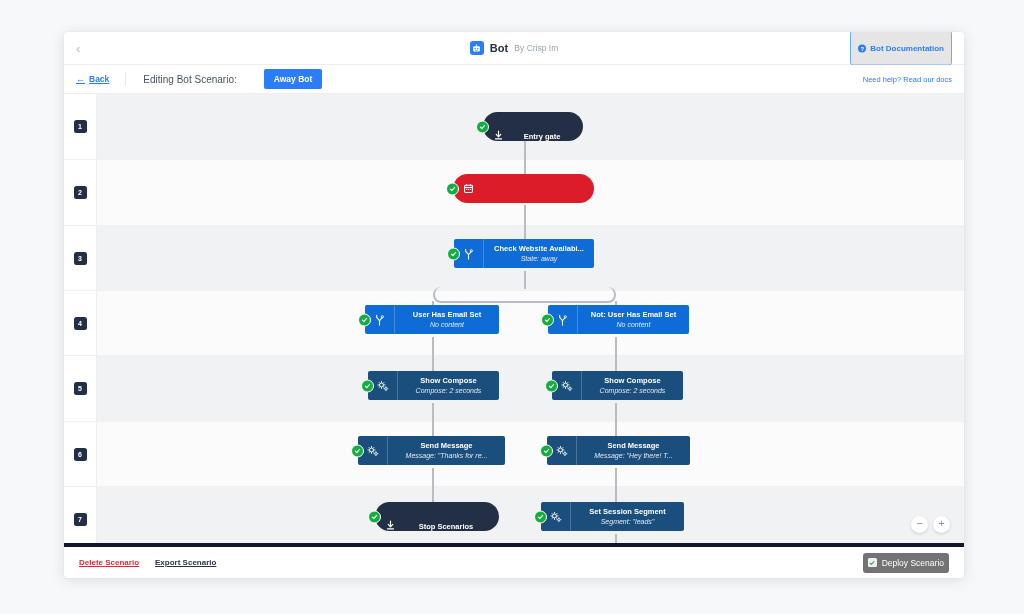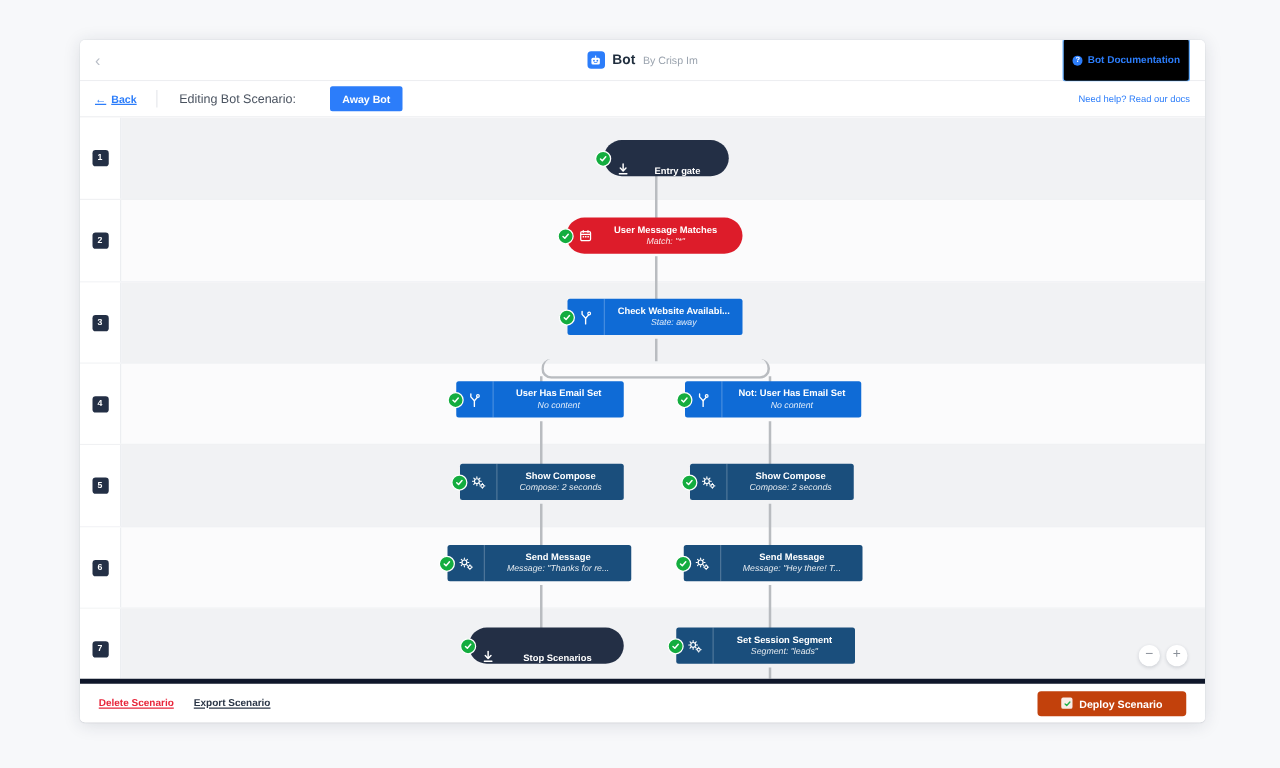--- a/index.html
+++ b/index.html
@@ -57,21 +57,21 @@
   }
   .app-sub {
     font-size: 8.5px; color: #9aa3ae;
   }
   .doc-btn {
     position: absolute; right: 12px; top: 50%;
     transform: translateY(-50%);
     height: 35px;
     border: 1px solid #66aefd;
     border-radius: 3px;
-    background: #000000;
+    background: #e5e5e5;
     color: #2c7dfa;
     font-size: 8px; font-weight: bold;
     display: inline-flex; align-items: center; gap: 4px;
     padding: 0 7px;
     cursor: pointer;
   }
   .q-icon {
     width: 8px; height: 8px; border-radius: 50%;
     background: #2c7dfa; color: #fff;
     font-size: 6px; font-weight: bold; line-height: 8px;
@@ -246,23 +246,23 @@
     text-decoration: underline; cursor: pointer;
     margin-right: 16px;
   }
   .neutral-link {
     color: #2b3647; font-size: 8px; font-weight: bold;
     text-decoration: underline; cursor: pointer;
   }
   .deploy-btn {
     position: absolute; right: 15px; top: 50%;
     transform: translateY(-50%);
-    background: #c2410c; color: #fff;
-    font-size: 8.5px; font-weight: bold;
-    height: 20px; padding: 0 19px;
+    background: #737373; color: #fff;
+    font-size: 8.5px; font-weight: normal;
+    height: 20px; padding: 0 5px;
     border-radius: 3px;
     display: inline-flex; align-items: center; gap: 5px;
     cursor: pointer;
   }
   .deploy-check {
     width: 9px; height: 9px; border-radius: 1.5px;
     background: rgba(255,255,255,0.9);
     display: inline-flex; align-items: center; justify-content: center;
     flex: 0 0 auto;
   }
@@ -398,24 +398,20 @@
         <span class="node-icon">
           <svg width="11" height="11" viewBox="0 0 14 14">
             <rect x="2" y="3" width="10" height="9" rx="1.2" stroke="#fff" stroke-width="1.3" fill="none"></rect>
             <path d="M2 5.8 H12" stroke="#fff" stroke-width="1.3"></path>
             <path d="M4.6 1.8 V3.6 M9.4 1.8 V3.6" stroke="#fff" stroke-width="1.3" stroke-linecap="round"></path>
             <rect x="4" y="7.4" width="1.5" height="1.5" fill="#fff"></rect>
             <rect x="6.4" y="7.4" width="1.5" height="1.5" fill="#fff"></rect>
             <rect x="8.8" y="7.4" width="1.5" height="1.5" fill="#fff"></rect>
           </svg>
         </span>
-        <span class="node-body">
-          <span class="node-title">User Message Matches</span>
-          <span class="node-sub">Match: "*"</span>
-        </span>
       </div>
 
       <div class="node sq c-blue" style="left:390px; top:145px; width:140px;">
         <span class="check">
           <svg width="7" height="7" viewBox="0 0 10 10">
               <path d="M2 5.2 L4.1 7.3 L8 2.8" stroke="#fff" stroke-width="1.7" fill="none" stroke-linecap="round" stroke-linejoin="round"></path>
             </svg>
         </span>
         <span class="node-icon">
           <svg width="11" height="12" viewBox="0 0 14 15">

